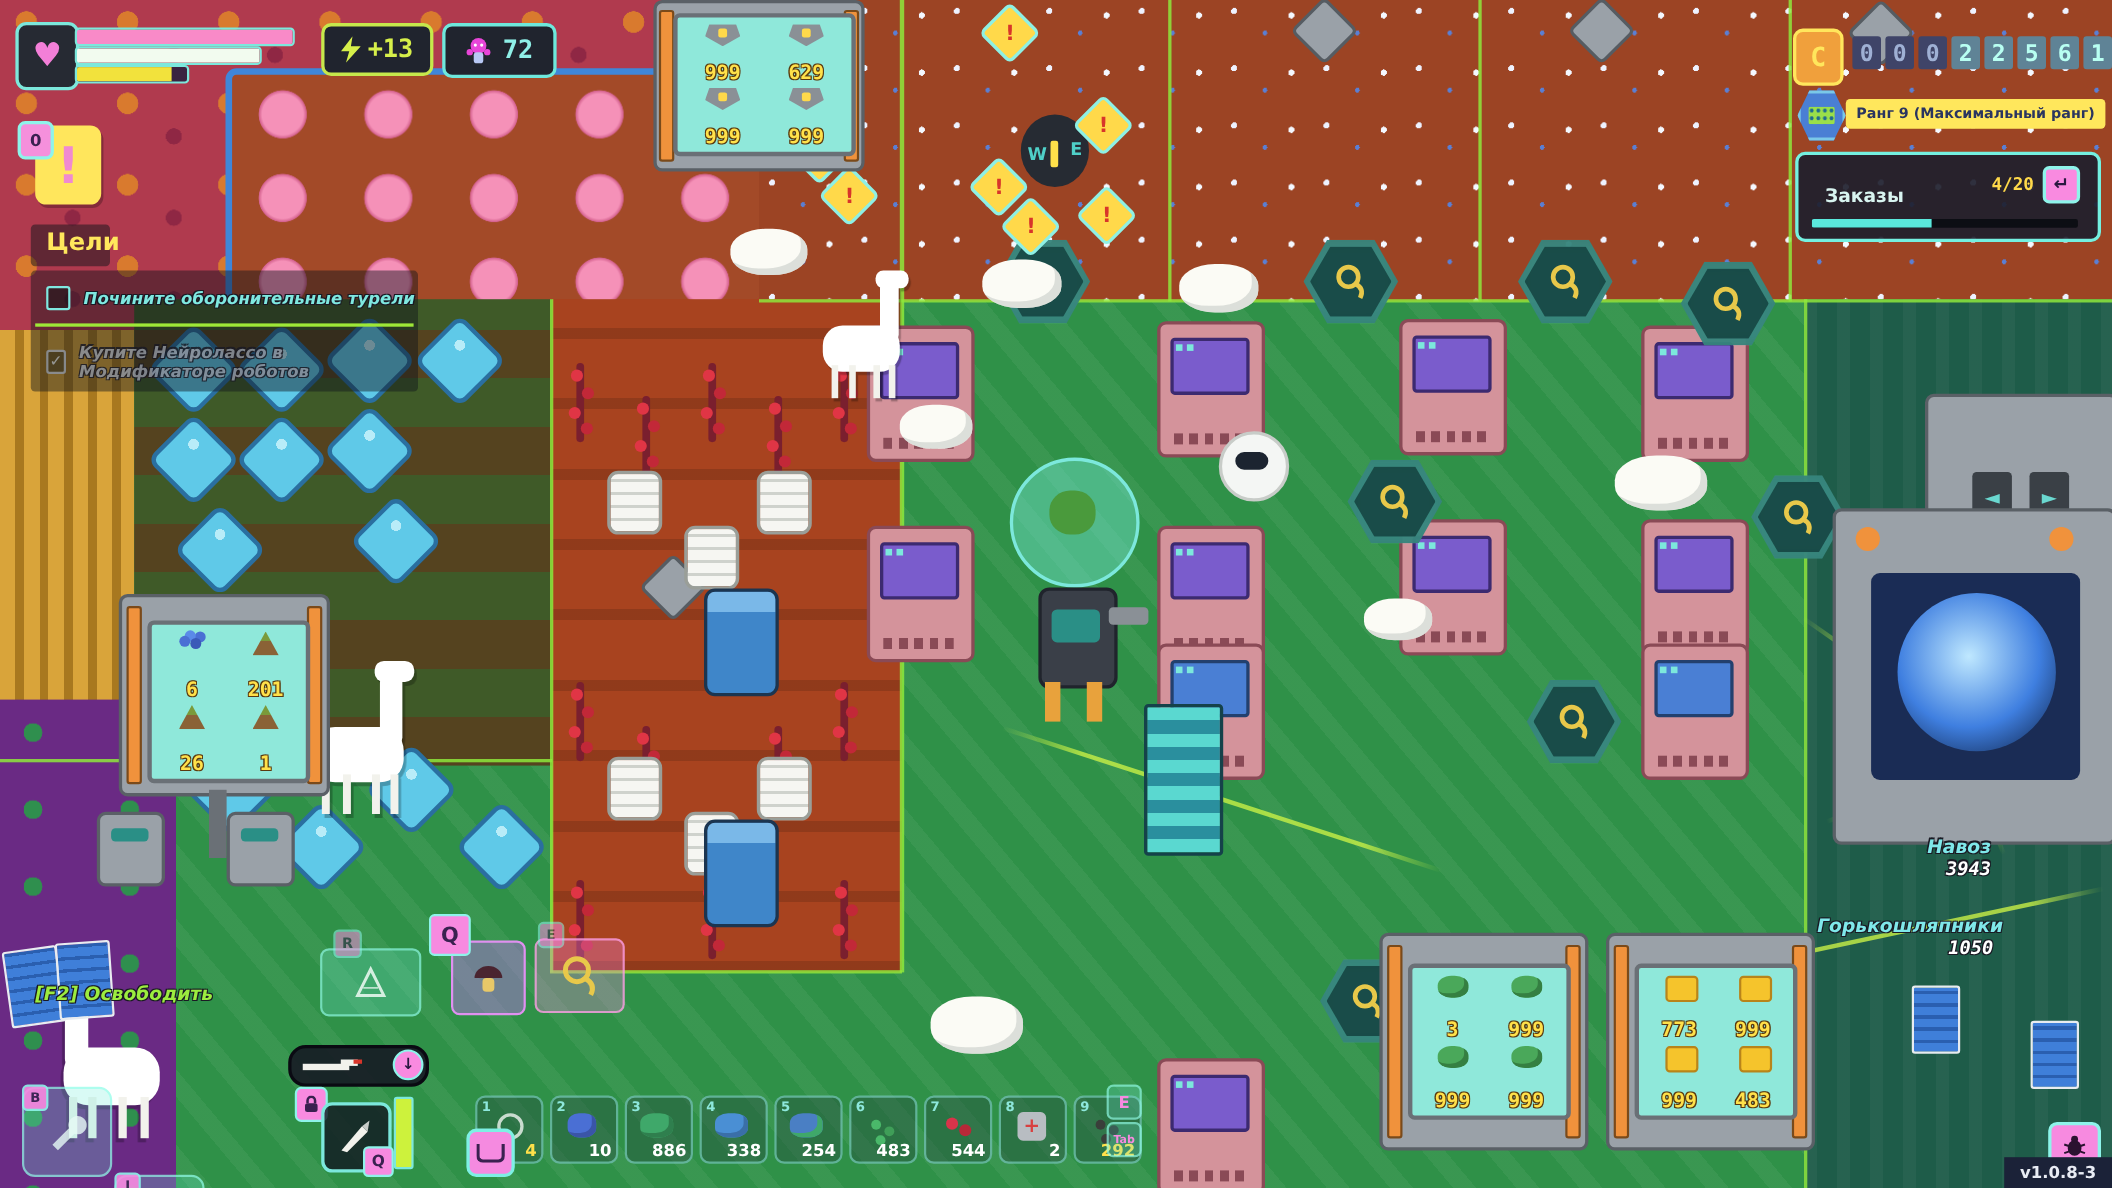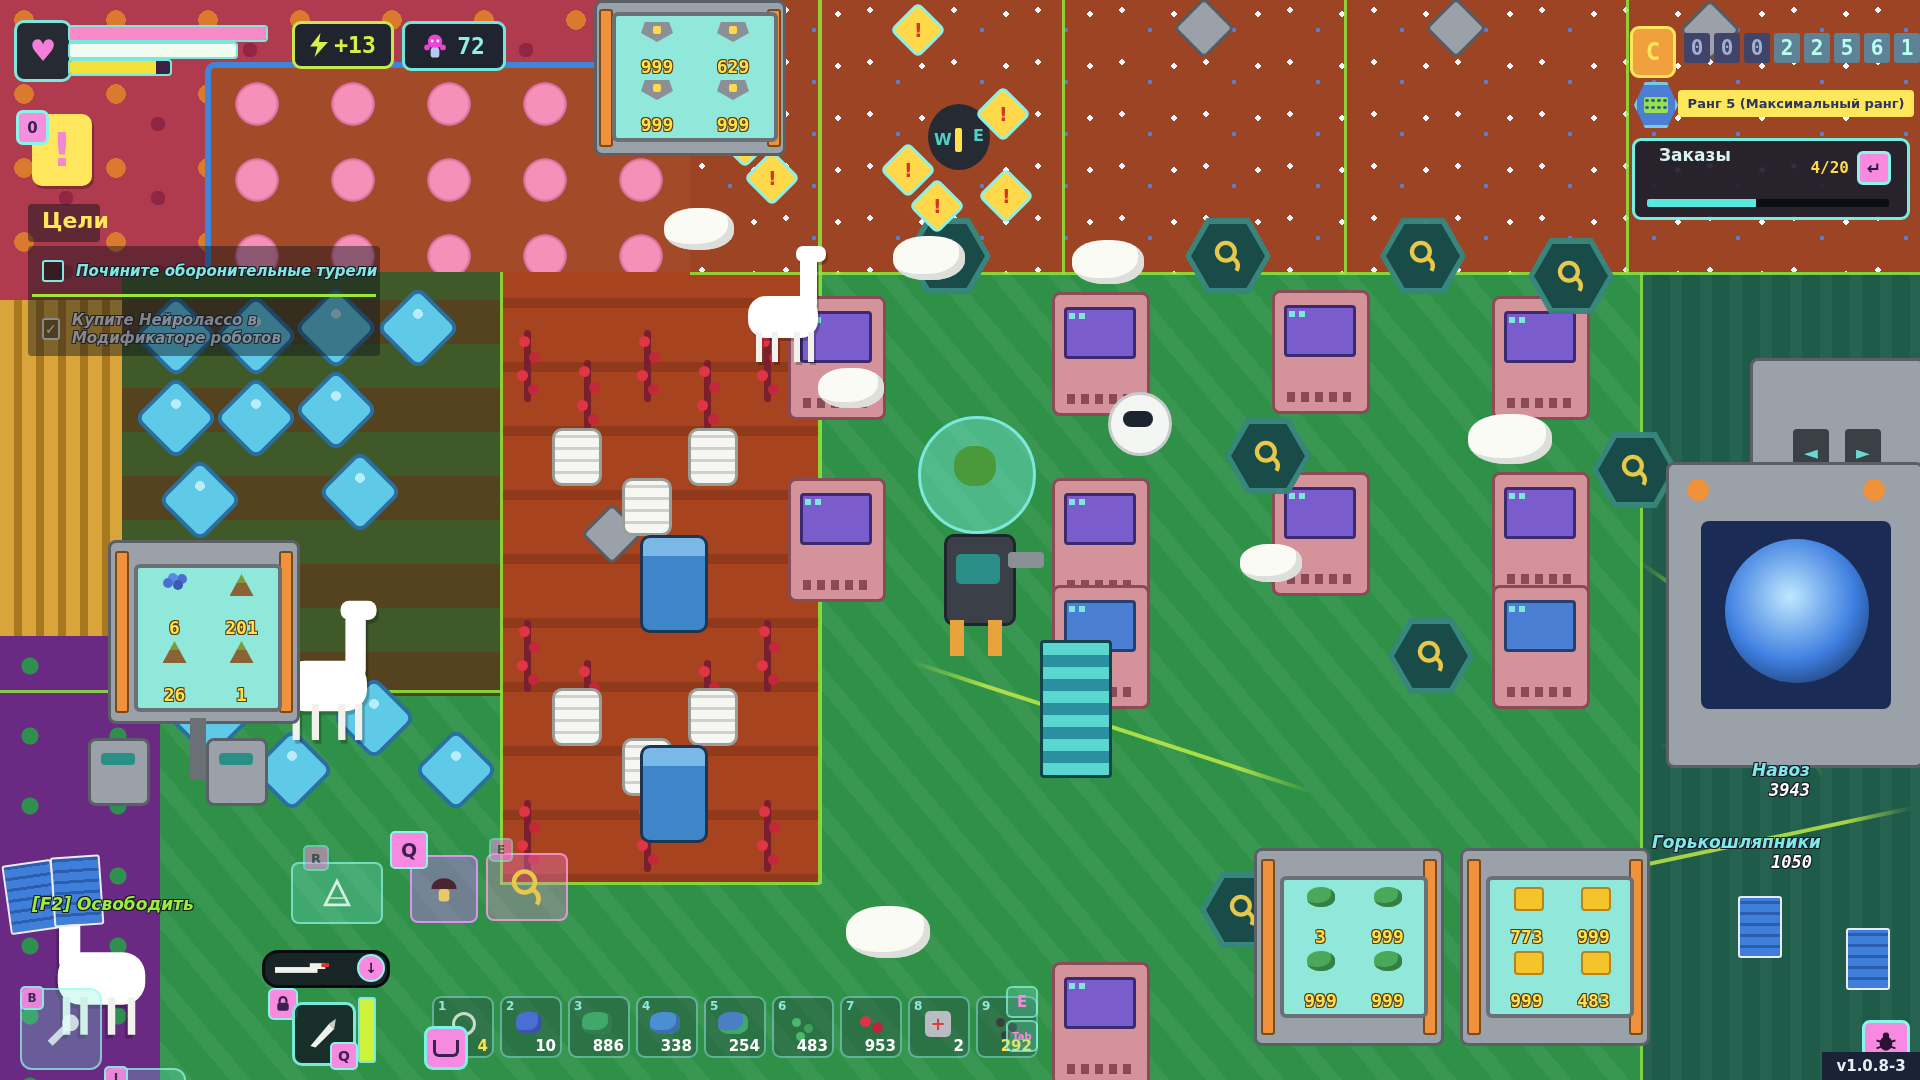--- a/index.html
+++ b/index.html
@@ -598,24 +598,24 @@
     <span class="digit-cell lit">2</span>
     <span class="digit-cell lit">2</span>
     <span class="digit-cell lit">5</span>
     <span class="digit-cell lit">6</span>
     <span class="digit-cell lit">1</span>
   </div>
 
   <div class="abs hud" style="left:1634px;top:82px;width:38px;height:40px;background:#4a7fd4;border:3px solid #7ac8e8;clip-path:polygon(25% 0,75% 0,100% 50%,75% 100%,25% 100%,0 50%);display:flex;align-items:center;justify-content:center;">
     <span style="width:24px;height:16px;background:#9adf4a;border-radius:2px;background-image:radial-gradient(circle 1.5px,#1f6b8f 1.5px,transparent 2px);background-size:6px 7px;"></span>
   </div>
-  <div class="abs hud" style="left:1678px;top:90px;width:236px;height:27px;background:#ffe75c;border-radius:4px;display:flex;align-items:center;justify-content:center;color:#2a3560;font-weight:bold;font-size:13px;">Ранг 5 (Максимальный ранг)</div>
+  <div class="abs hud" style="left:1678px;top:90px;width:236px;height:27px;background:#ffe75c;border-radius:4px;display:flex;align-items:center;justify-content:center;color:#2a3560;font-weight:bold;font-size:13px;">Ранг 9 (Максимальный ранг)</div>
 
   <div class="abs hud panel-dark" style="left:1632px;top:138px;width:272px;height:76px;">
-    <span style="position:absolute;left:24px;top:4px;color:#d8f4f0;font-weight:bold;font-size:17px;">Заказы</span>
+    <span style="position:absolute;left:24px;top:28px;color:#d8f4f0;font-weight:bold;font-size:17px;">Заказы</span>
     <span class="mono" style="position:absolute;right:58px;top:17px;color:#ffd94a;font-weight:bold;font-size:16px;">4/20</span>
     <span style="position:absolute;right:16px;top:10px;width:28px;height:28px;background:#f98ae0;border:3px solid #8ef4ea;border-radius:6px;display:flex;align-items:center;justify-content:center;color:#2a1840;font-weight:bold;font-size:17px;">↵</span>
     <span style="position:absolute;left:12px;bottom:10px;width:242px;height:8px;background:#0c0e14;border-radius:2px;overflow:hidden;display:block;">
       <span style="display: block; height: 100%; background: rgb(90, 232, 220); width: 45%;"></span>
     </span>
   </div>
 
   <div class="abs hud outl" style="left:32px;top:894px;color:#9cec3f;font-weight:bold;font-size:17px;z-index:22;">[F2] Освободить</div>
 
   <div class="abs hud toolbtn" style="left:20px;top:988px;">
@@ -704,21 +704,21 @@
         <span class="q">254</span>
       </div>
     <div class="slot">
         <span class="k">6</span>
         <span style="position:absolute;left:18px;top:20px;width:9px;height:9px;border-radius:50%;background:#4ab86a;box-shadow:12px 6px 0 #3f9e58,4px 14px 0 #4ab86a;"></span>
         <span class="q">483</span>
       </div>
     <div class="slot">
         <span class="k">7</span>
         <span style="position:absolute;left:18px;top:18px;width:11px;height:11px;border-radius:50%;background:#d8344a;box-shadow:12px 6px 0 #b82838;"></span>
-        <span class="q">953</span>
+        <span class="q">544</span>
       </div>
     <div class="slot">
         <span class="k">8</span>
         <span style="position:absolute;left:15px;top:13px;width:26px;height:26px;background:#b8bdc2;border-radius:5px;display:flex;align-items:center;justify-content:center;color:#d84040;font-weight:bold;font-size:18px;line-height:1;">+</span>
         <span class="q">2</span>
       </div>
     <div class="slot">
         <span class="k">9</span>
         <span style="position:absolute;left:18px;top:20px;width:9px;height:9px;border-radius:50%;background:#3a3f3a;box-shadow:12px 5px 0 #2a2f2a,5px 13px 0 #3a3f3a;"></span>
         <span class="q gold">292</span>

